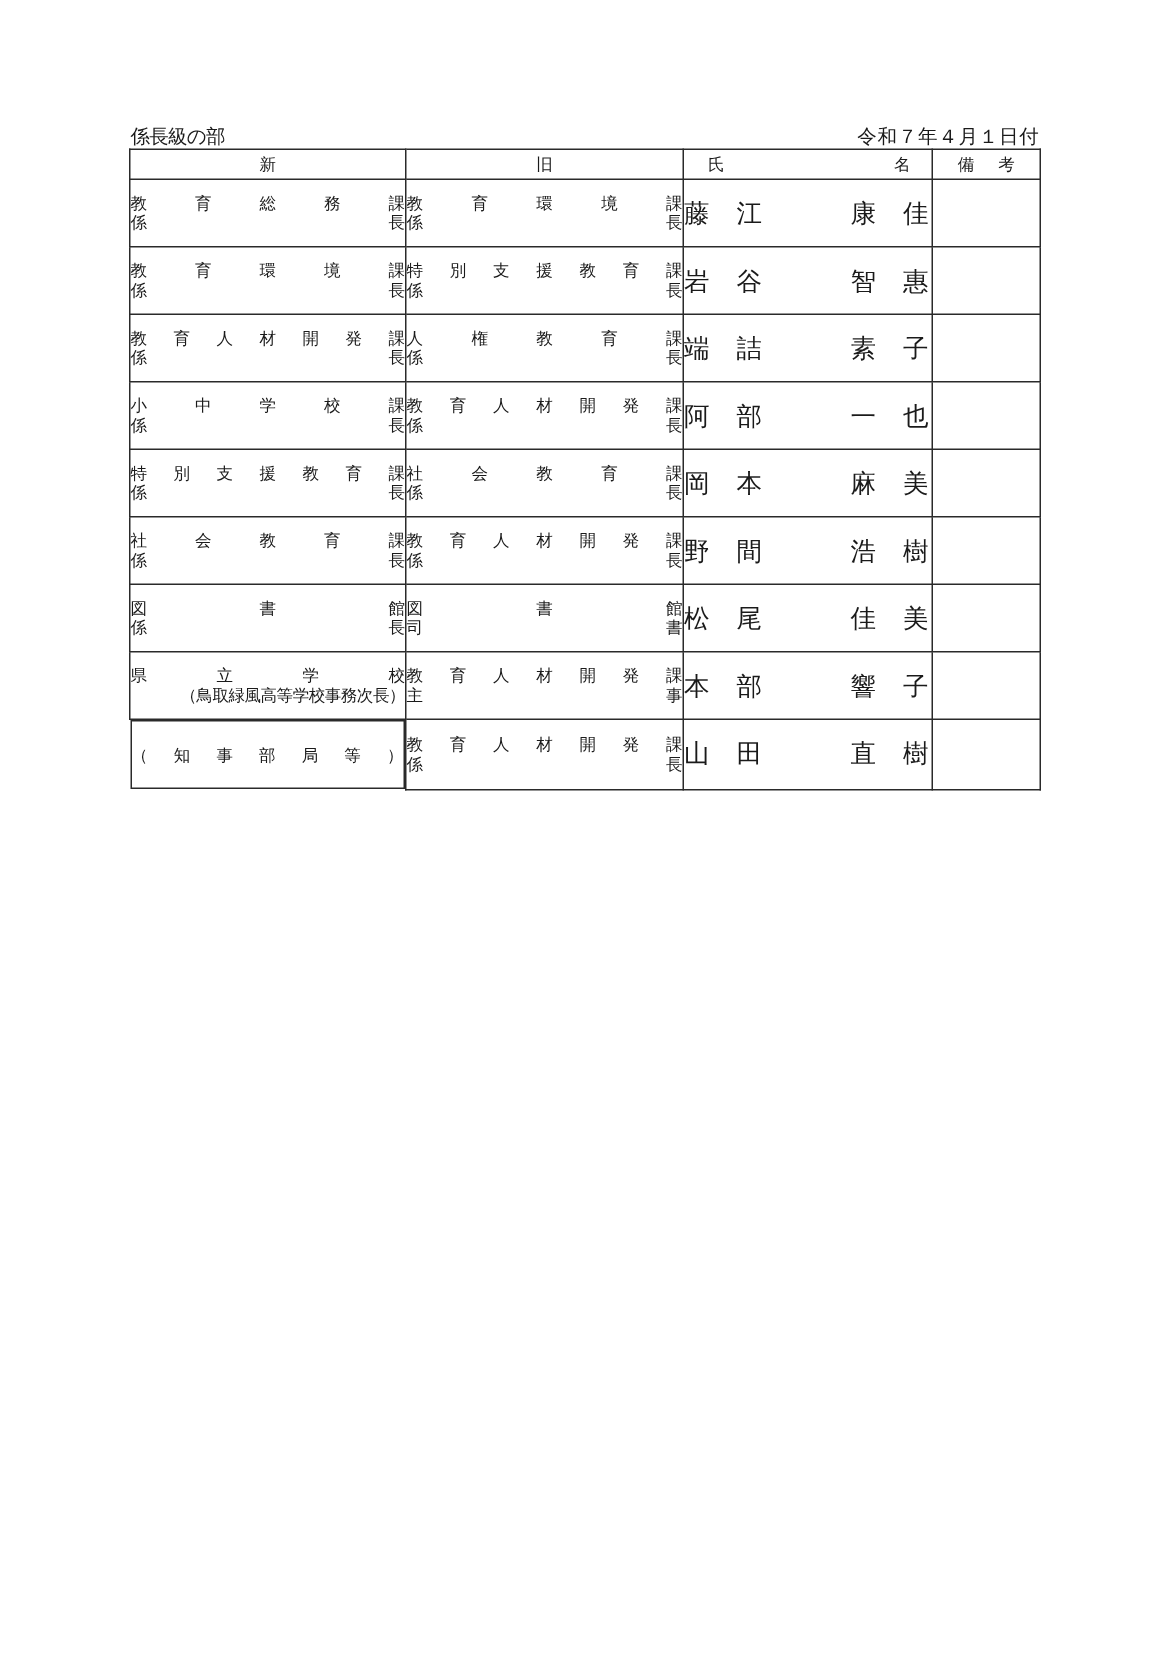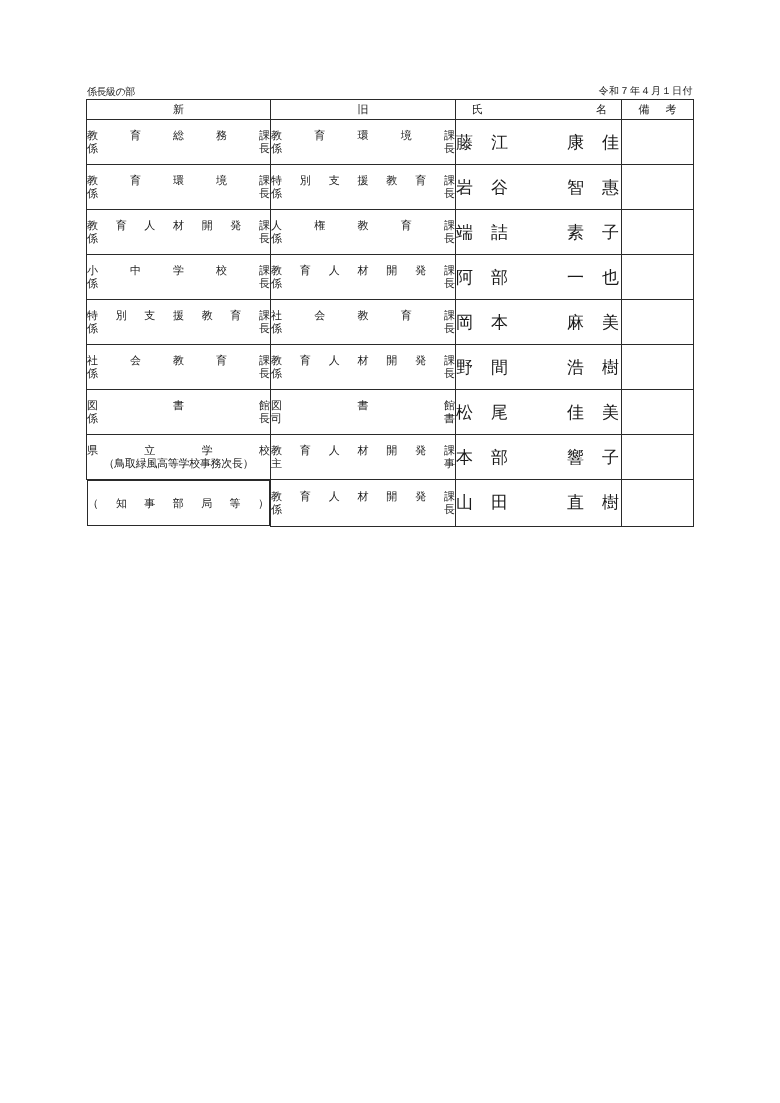--- a/index.html
+++ b/index.html
@@ -14,21 +14,21 @@
       overflow: hidden;
       font-family: "DejaVu Sans", "Liberation Sans", sans-serif;
       color: #1a1a1a;
     }
     .page-head {
       position: absolute;
       left: 86px;
       top: 85px;
       width: 607px;
       height: 14px;
-      font-size: 10px;
+      font-size: 13px;
       line-height: 14px;
     }
     .page-head .section-title {
       position: absolute;
       left: 1px;
       top: 0;
       letter-spacing: -0.5px;
     }
     .page-head .date {
       position: absolute;
@@ -91,21 +91,21 @@
       display: flex;
       justify-content: space-between;
     }
     .pos .line2 span:first-child { }
     .pos.single {
       display: flex;
       align-items: center;
     }
     .pos.single .line1 { width: 100%; }
     .pos .paren-note {
-      text-align: center;
+      text-align: right;
       letter-spacing: -0.3px;
       font-size: 11px;
     }
 
     .name {
       font-family: "DejaVu Serif", "Liberation Serif", serif;
       font-size: 17px;
       padding: 0 16px 0 16px;
     }
     .name-inner {

